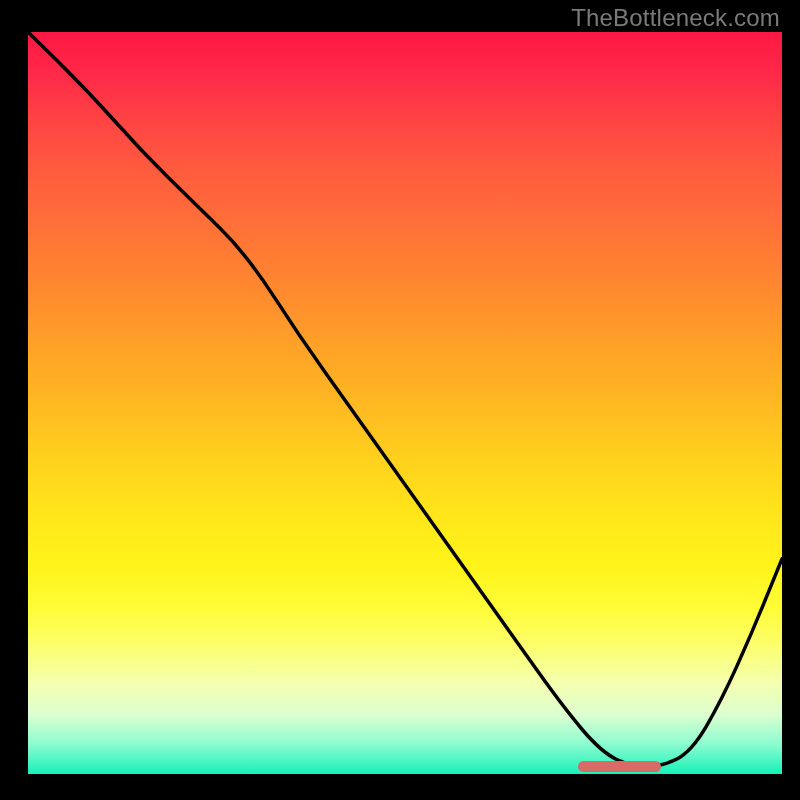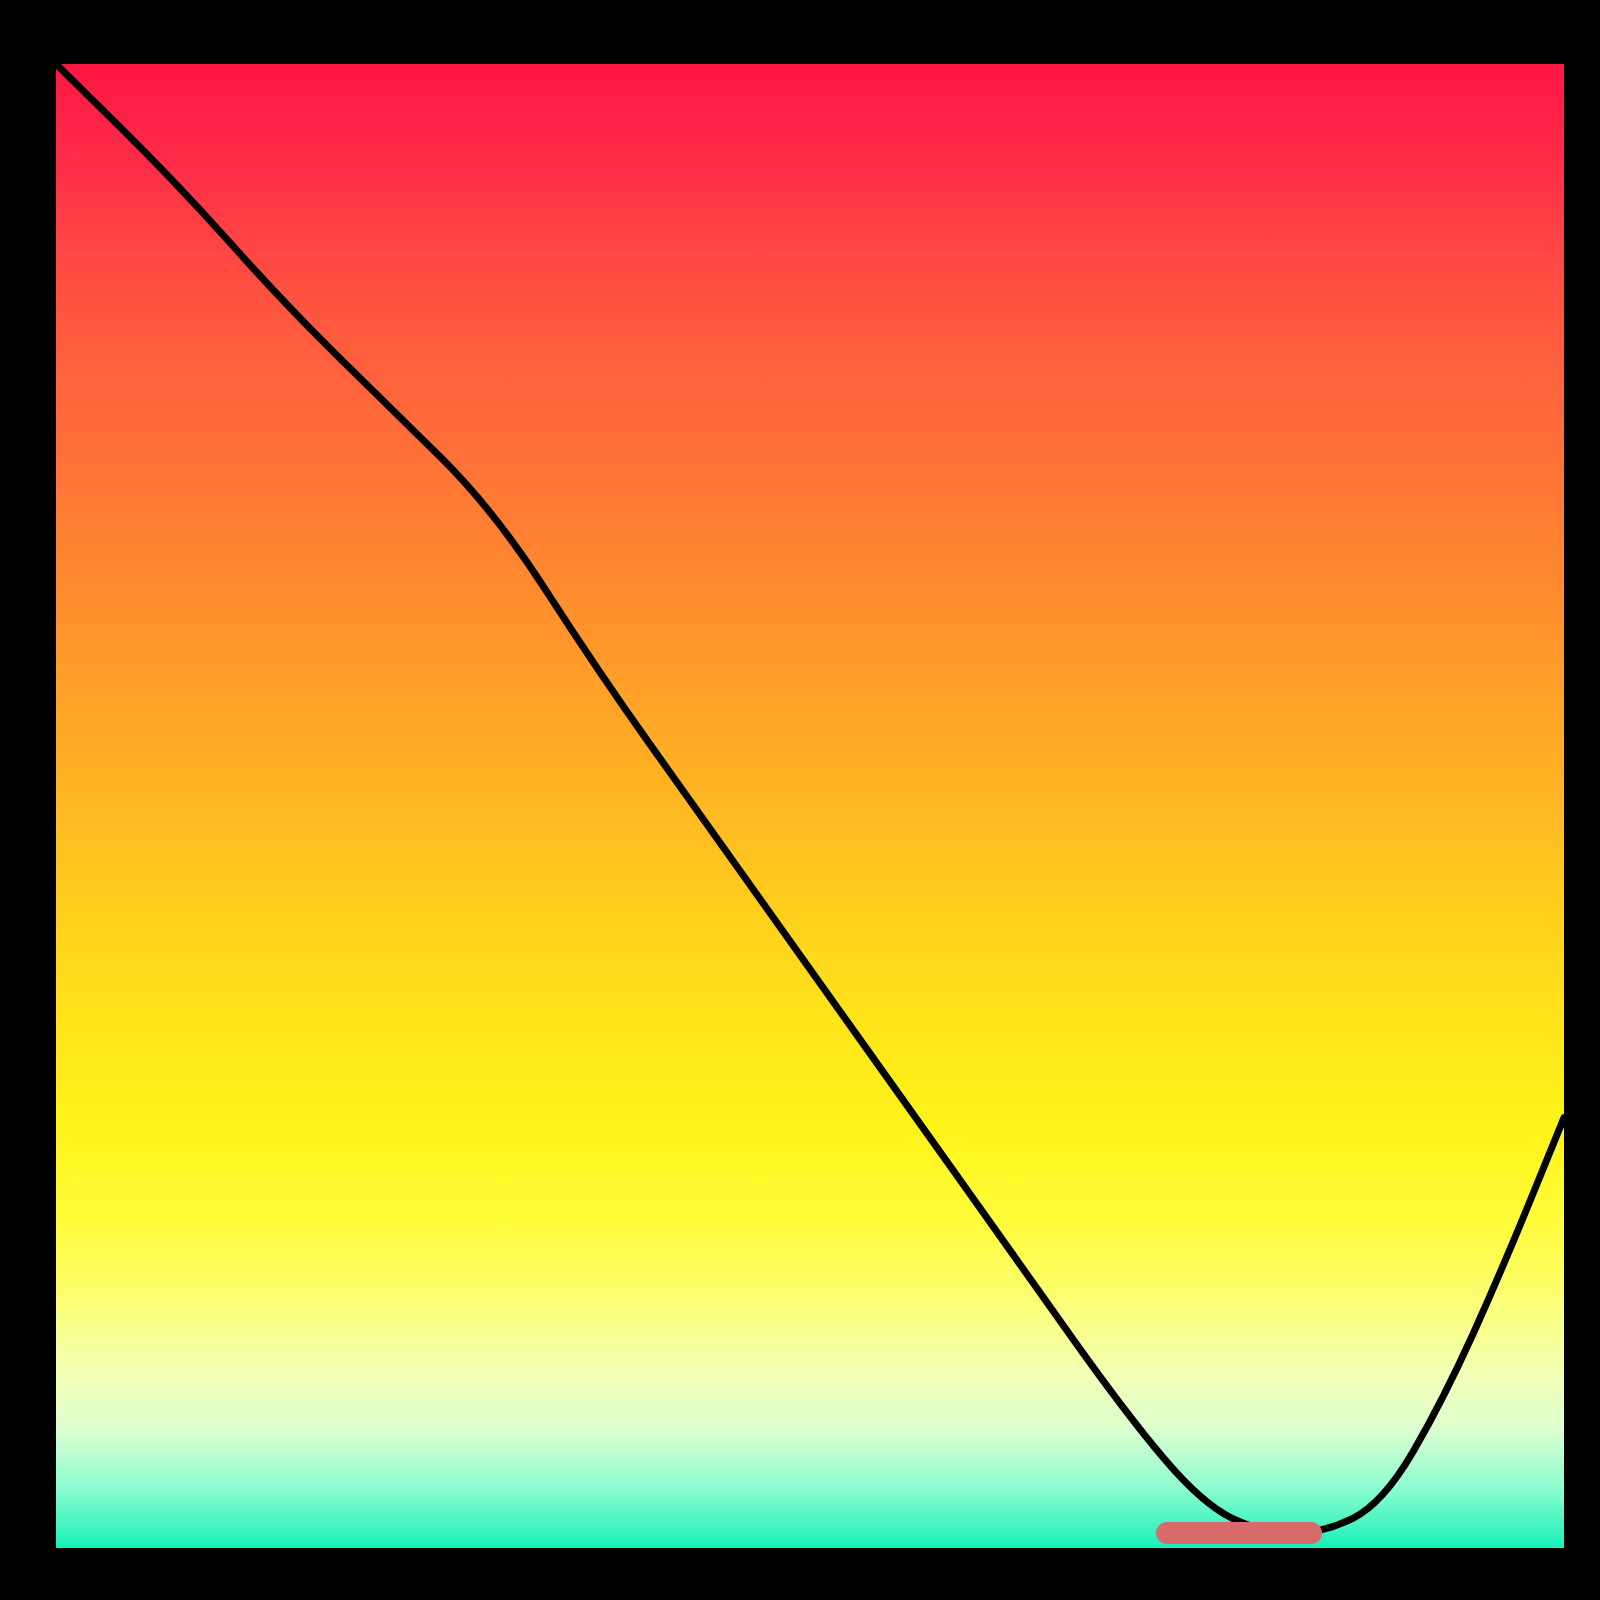--- a/index.html
+++ b/index.html
@@ -67,20 +67,21 @@
     background: #d86a6a;
     border-radius: 6px;
     height: 11px;
   }
 </style>
 </head>
 <body>
 
 <div class="container">
 
+  <div class="watermark">TheBottleneck.com</div>
 
   <div class="chart-panel"></div>
 
   <svg class="curve" viewBox="0 0 754 742" preserveAspectRatio="none">
     <path id="curve-path" d="M 0.0 0.0 Q 0.0 0.0 30.2 29.7 Q 60.3 59.4 86.7 89.0 Q 113.1 118.7 139.5 144.7 Q 165.9 170.7 192.3 196.6 Q 218.7 222.6 245.1 263.4 Q 271.4 304.2 297.8 341.3 Q 324.2 378.4 350.6 415.5 Q 377.0 452.6 403.4 489.7 Q 429.8 526.8 456.2 563.9 Q 482.6 601.0 508.9 638.1 Q 535.3 675.2 554.2 697.5 Q 573.0 719.7 588.1 727.2 Q 603.2 734.6 618.3 734.6 Q 633.4 734.6 648.4 727.2 Q 663.5 719.7 678.6 693.8 Q 693.7 667.8 708.8 634.4 Q 723.8 601.0 738.9 563.9 T 754.0 526.8" fill="none" stroke="#000" stroke-width="3.5" stroke-linecap="round" stroke-linejoin="round"></path>
   </svg>
 
   <div id="optimum-bar" class="optimum-bar" style="left: 578.42px; width: 82.94px; top: 760.58px;"></div>
 
 </div>

